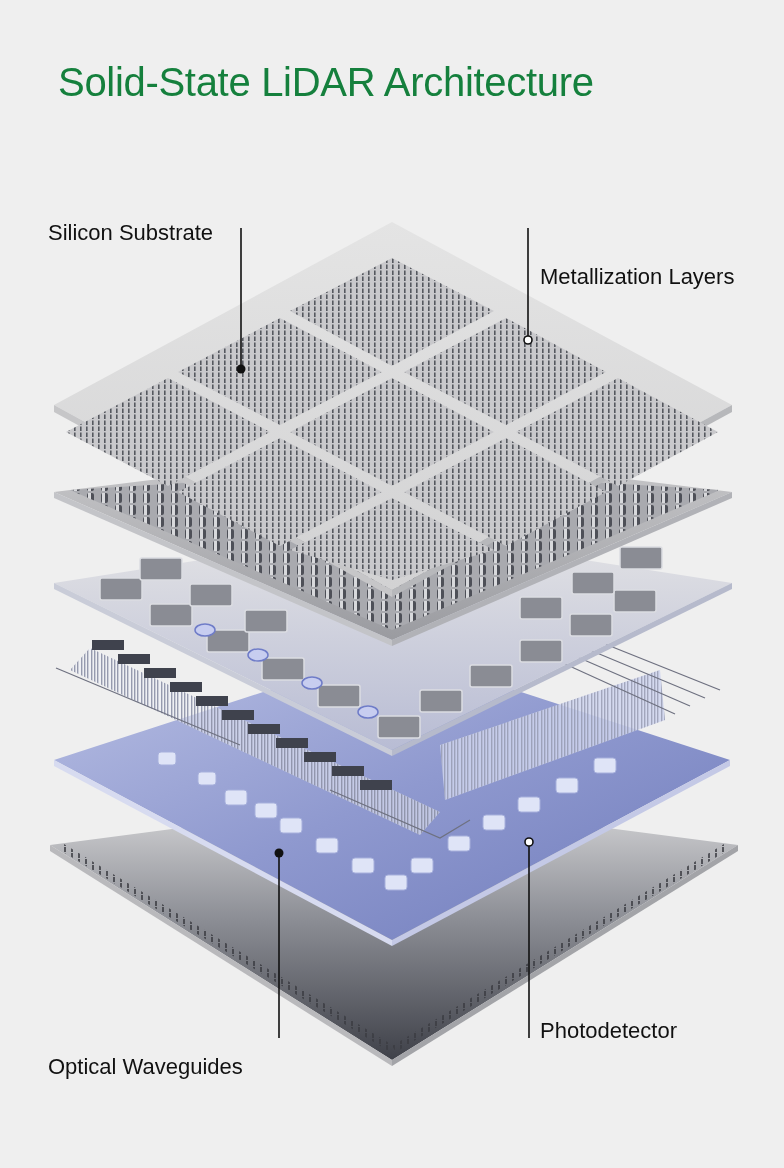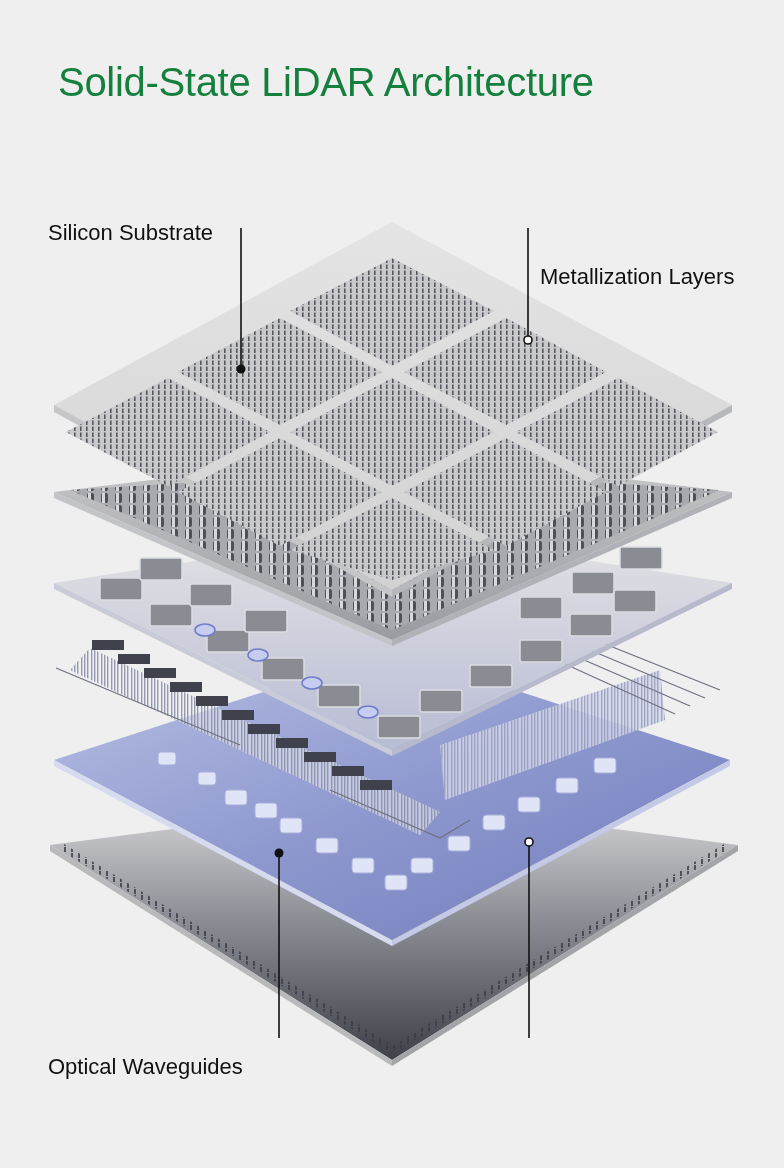--- a/index.html
+++ b/index.html
@@ -200,13 +200,14 @@
   <g>
     <line x1="529" y1="846" x2="529" y2="1038" stroke="#111" stroke-width="1.6"></line>
     <circle cx="529" cy="842" r="4" fill="#fff" stroke="#111" stroke-width="1.6"></circle>
   </g>
 </svg>
 
 <div class="label" style="left:48px; top:218px;">Silicon Substrate</div>
 <div class="label" style="left:540px; top:218px;margin-top:44px;">Metallization Layers</div>
 <div class="label" style="left:48px; top:1016px;margin-top:36px;">Optical Waveguides</div>
 <div class="label" style="left:540px; top:1016px;">
+  <div>Photodetector</div>
 </div>
 
 </body></html>

